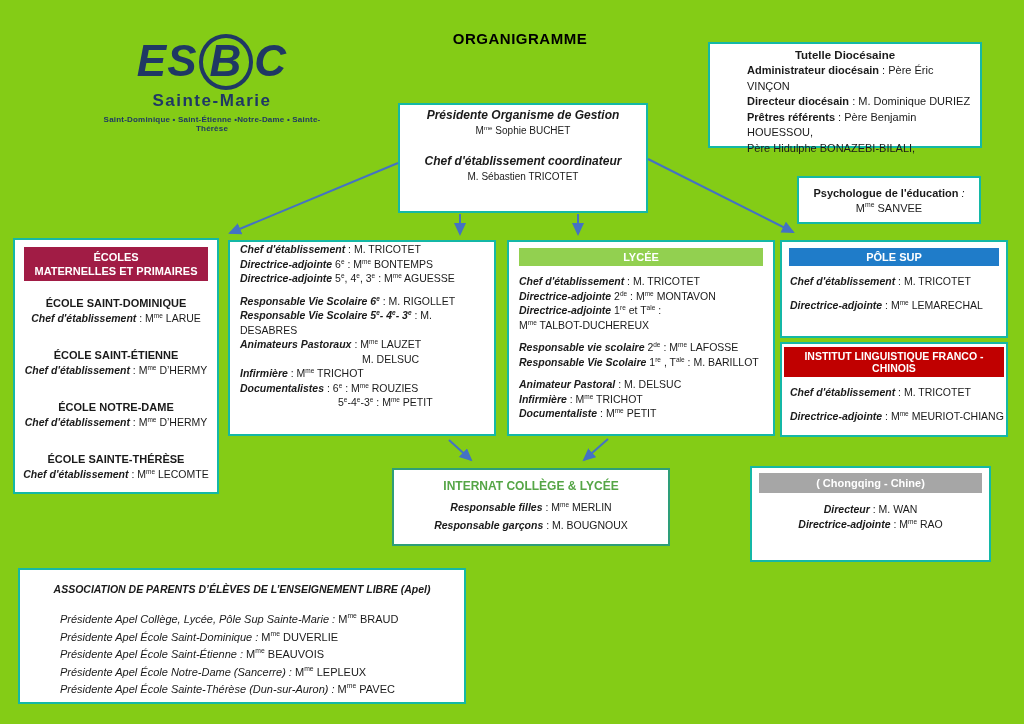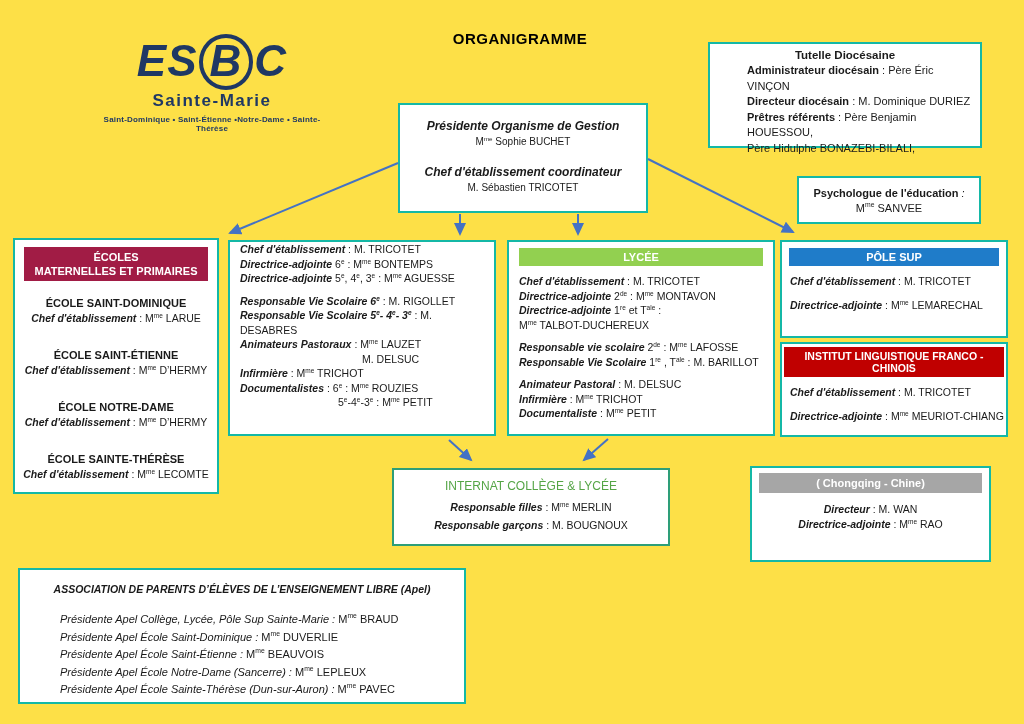--- a/index.html
+++ b/index.html
@@ -1,17 +1,17 @@
 <!DOCTYPE html>
 <html><head>
 <meta charset="utf-8">
 <style>
   html,body { margin:0; padding:0; background:#ffffff; }
   .canvas {
-    position:relative; width:1024px; height:724px; background:#fde047;
+    position:relative; width:1024px; height:724px; background:#84cc16;
     font-family:"Liberation Sans", sans-serif; color:#1a1a1a; overflow:hidden;
   }
   sup { font-size:0.62em; vertical-align:super; line-height:0; }
 
   .box { position:absolute; box-sizing:border-box; background:#fff; border:2px solid #14b8a6; }
 
   
   .page-title { position:absolute; left:8px; top:30px; width:100%; text-align:center;
     font-size:15px; font-weight:bold; letter-spacing:0.5px; color:#000; }
 
@@ -32,21 +32,21 @@
   .indent1 { padding-left:122px; }
   .indent2 { padding-left:98px; }
 
   
   .tutelle { left:708px; top:42px; width:274px; height:106px; padding:3px 9px; }
   .tutelle-title { text-align:center; font-weight:bold; font-size:11.5px; line-height:16px; }
   .tutelle .line { font-size:11px; line-height:15.5px;margin-left:28px; }
   .tutelle .bl { font-style:normal; }
 
   
-  .direction { left:398px; top:103px; width:250px; height:110px; text-align:center; padding-top:13px; }
+  .direction { left:398px; top:103px; width:250px; height:110px; text-align:center; padding-top:2px; }
   .dir-role { font-size:12px; font-weight:bold; font-style:italic; line-height:16px; }
   .dir-name { font-size:10px; line-height:16px; }
   .dir-spacer { height:14px; }
 
   
   .psy { left:797px; top:176px; width:184px; height:48px; text-align:center; padding-top:8px; border-width:2px; }
   .psy-l1 { font-size:11px; line-height:15px; }
   .psy-l1 .bl { font-style:normal; }
   .psy-l2 { font-size:11px; line-height:15px; }
 
@@ -66,21 +66,21 @@
 
   
   .polesup  { left:780px; top:240px; width:228px; height:98px; }
   .polesup .hdr { margin:6px 7px 8px 7px; }
   .institut { left:780px; top:342px; width:228px; height:95px; }
   .institut .hdr { margin:3px 2px 8px 2px; font-size:10.5px; }
   .polesup .line, .institut .line { padding-left:8px; margin-bottom:9px; }
 
   
   .internat { left:392px; top:468px; width:278px; height:78px; border-color:#2E9E78; text-align:center; padding-top:9px; }
-  .internat-title { font-size:12px; font-weight:normal;text-align:center; }
+  .internat-title { font-size:12px; font-weight:bold;text-align:center; }
   .internat .line { line-height:18px; }
   .internat-lines { margin-top:5px; }
 
   
   .intl { left:750px; top:466px; width:241px; height:96px; text-align:center; }
   .intl .hdr { margin:5px 7px; line-height:14px; font-size:11px; }
   .intl-lines { margin-top:9px; }
   .intl .line { line-height:15px; }
 
   

